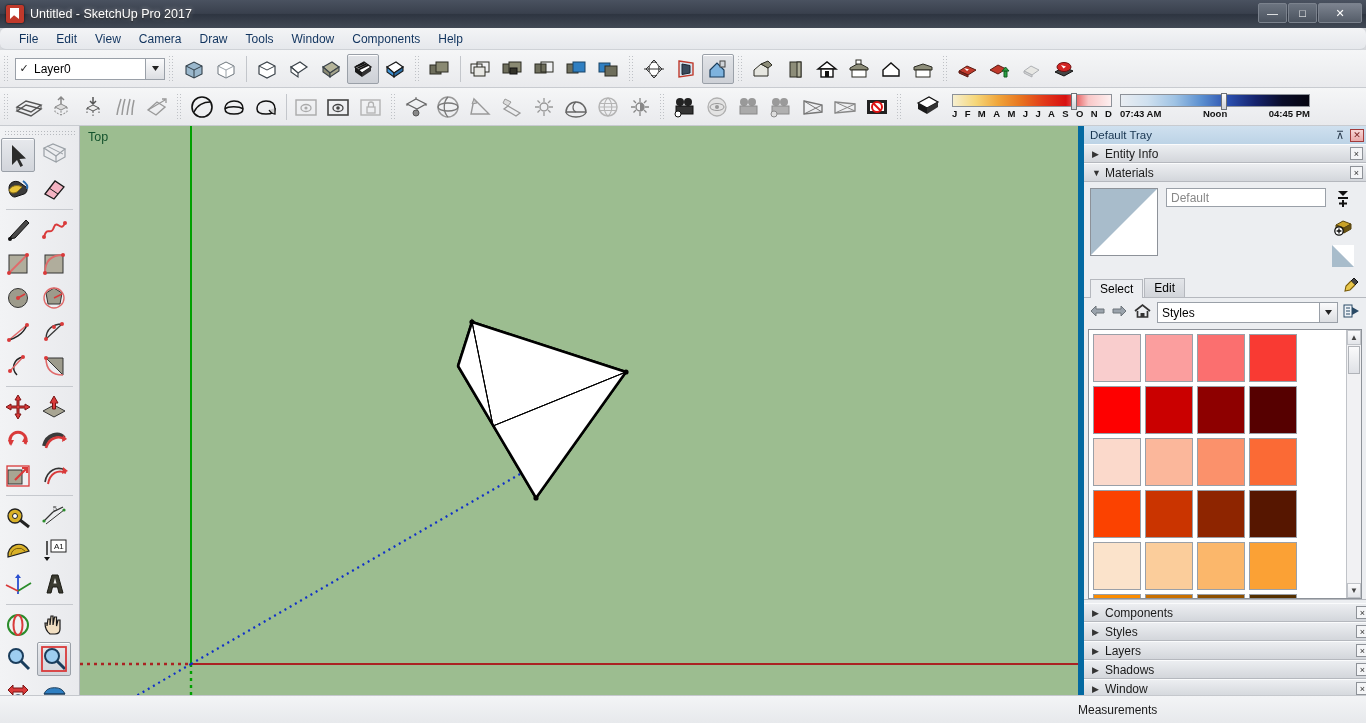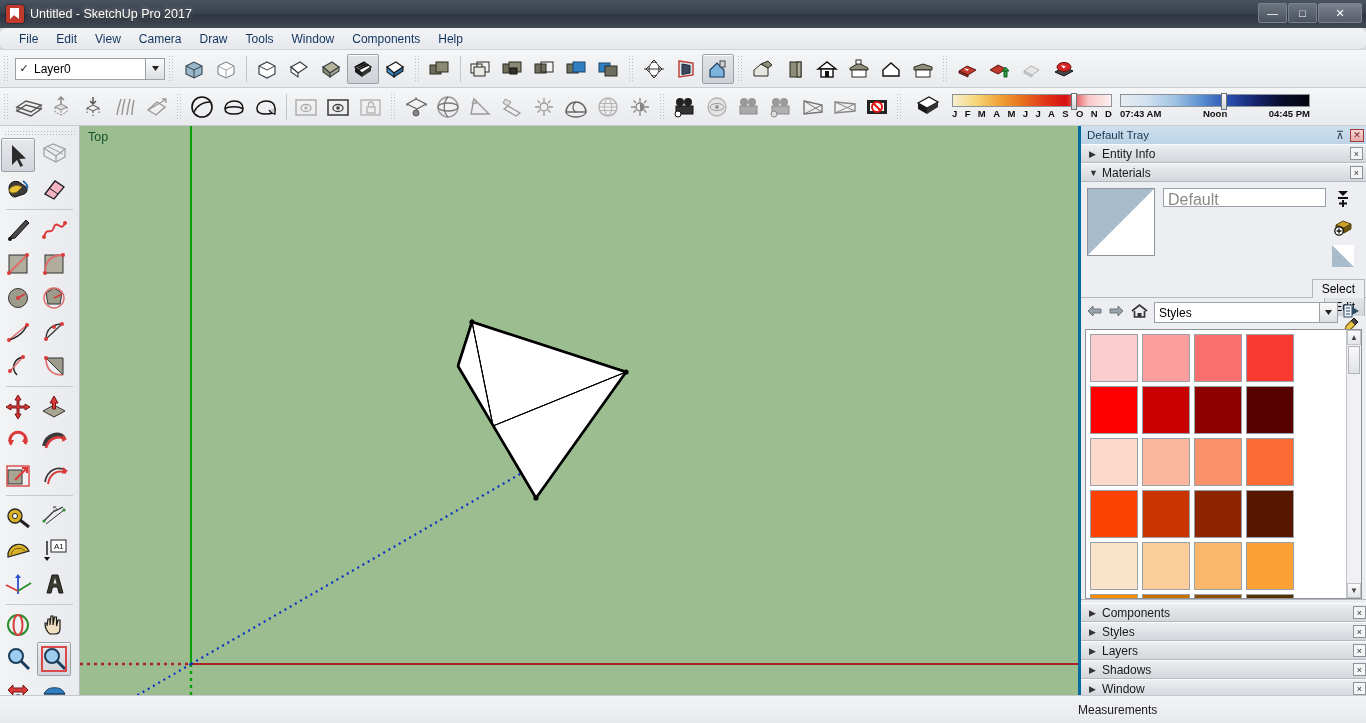--- a/index.html
+++ b/index.html
@@ -76,45 +76,45 @@
     box-shadow:inset 0 1px 0 #fff; }
   .ltsep { height:1px; background:#c6c9ce; margin:3px 6px; }
 
   
   #viewport { position:absolute; left:80px; top:126px; width:998px; height:569px;
     background:#9cbd90; overflow:hidden; }
   #viewlabel { position:absolute; left:8px; top:4px; font-size:12.5px; color:#14532d; }
 
   
   #tray { position:absolute; left:1078px; top:126px; width:288px; height:572px;
-    background:#eceef1; border-left:3px solid #0369a1; }
+    background:#eceef1; border-left:6px solid #0369a1; }
   #trayhdr { height:18px; background:linear-gradient(to bottom,#cfe0ef,#bcd3e6);
     display:flex; align-items:center; padding:0 2px 0 6px; font-size:11.5px; color:#173450; }
   #trayhdr .spacer { flex:1; }
   #trayhdr .pin { width:14px; text-align:center; font-size:11px; color:#2a3b4d; }
   #trayhdr .xbtn { width:14px; height:13px; margin-left:3px; border:1px solid #a23b3b;
     background:linear-gradient(to bottom,#f7d7d7,#e8a9a9); color:#7a1e1e; font-size:9px;
     display:flex; align-items:center; justify-content:center; }
   .panelhdr { height:19px; background:linear-gradient(to bottom,#eceef1,#d3d6db);
     border-bottom:1px solid #b5b8be; border-top:1px solid #fafbfc;
     display:flex; align-items:center; padding:0 3px 0 8px; font-size:12px; color:#1a1a1a; }
   .panelhdr .tri { width:13px; font-size:9px; color:#333; }
   .panelhdr .ttl { flex:1; }
   .panelhdr .cx { width:13px; height:13px; border:1px solid #8e9298; background:#f4f5f7;
     font-size:9px; display:flex; align-items:center; justify-content:center; color:#333; }
   #matbody { background:#eceef1; padding:6px 0 0 0; position:relative;
     border-bottom:1px solid #b5b8be; }
   #matrow { display:flex; padding:0 6px; }
   #matswatch { width:68px; height:68px; border:1px solid #8d9299;
     background:linear-gradient(to bottom right,#a8bccb 0 49.6%,#ffffff 50.4% 100%); }
   #matname { flex:1; height:19px; margin-left:8px; border:1px solid #9aa0a8; background:#fff;
-    font-size:16px; color:#888; padding:2px 0 0 4px; }
+    font-size:12px; color:#888; padding:2px 0 0 4px; }
   #maticons { width:34px; display:flex; flex-direction:column; align-items:center; gap:5px; padding-top:1px; }
   #tabsrow { display:flex; align-items:flex-end; margin-top:8px; padding-left:6px;
-    border-bottom:1px solid #b5b8be; height:20px;flex-direction:column; }
+    border-bottom:1px solid #b5b8be; height:20px; }
   .mtab { padding:2px 9px 2px 9px; font-size:12px; border:1px solid #b5b8be;
     border-bottom:none; background:linear-gradient(to bottom,#e3e5e9,#d2d5da); margin-right:1px; }
   .mtab.sel { background:#eceef1; position:relative; top:1px; }
   #navrow { display:flex; align-items:center; gap:5px; padding:4px 5px; }
   #libsel { flex:1; height:21px; border:1px solid #9aa0a8; background:#fff; display:flex;
     align-items:center; font-size:12px; padding-left:4px; }
   #libsel .arrow { width:18px; height:19px; margin-left:auto; border-left:1px solid #9aa0a8;
     background:linear-gradient(to bottom,#fbfbfc,#dcdee2); display:flex;
     align-items:center; justify-content:center; }
   #swatchwrap { position:relative; background:#fff; border:1px solid #8d9299;

